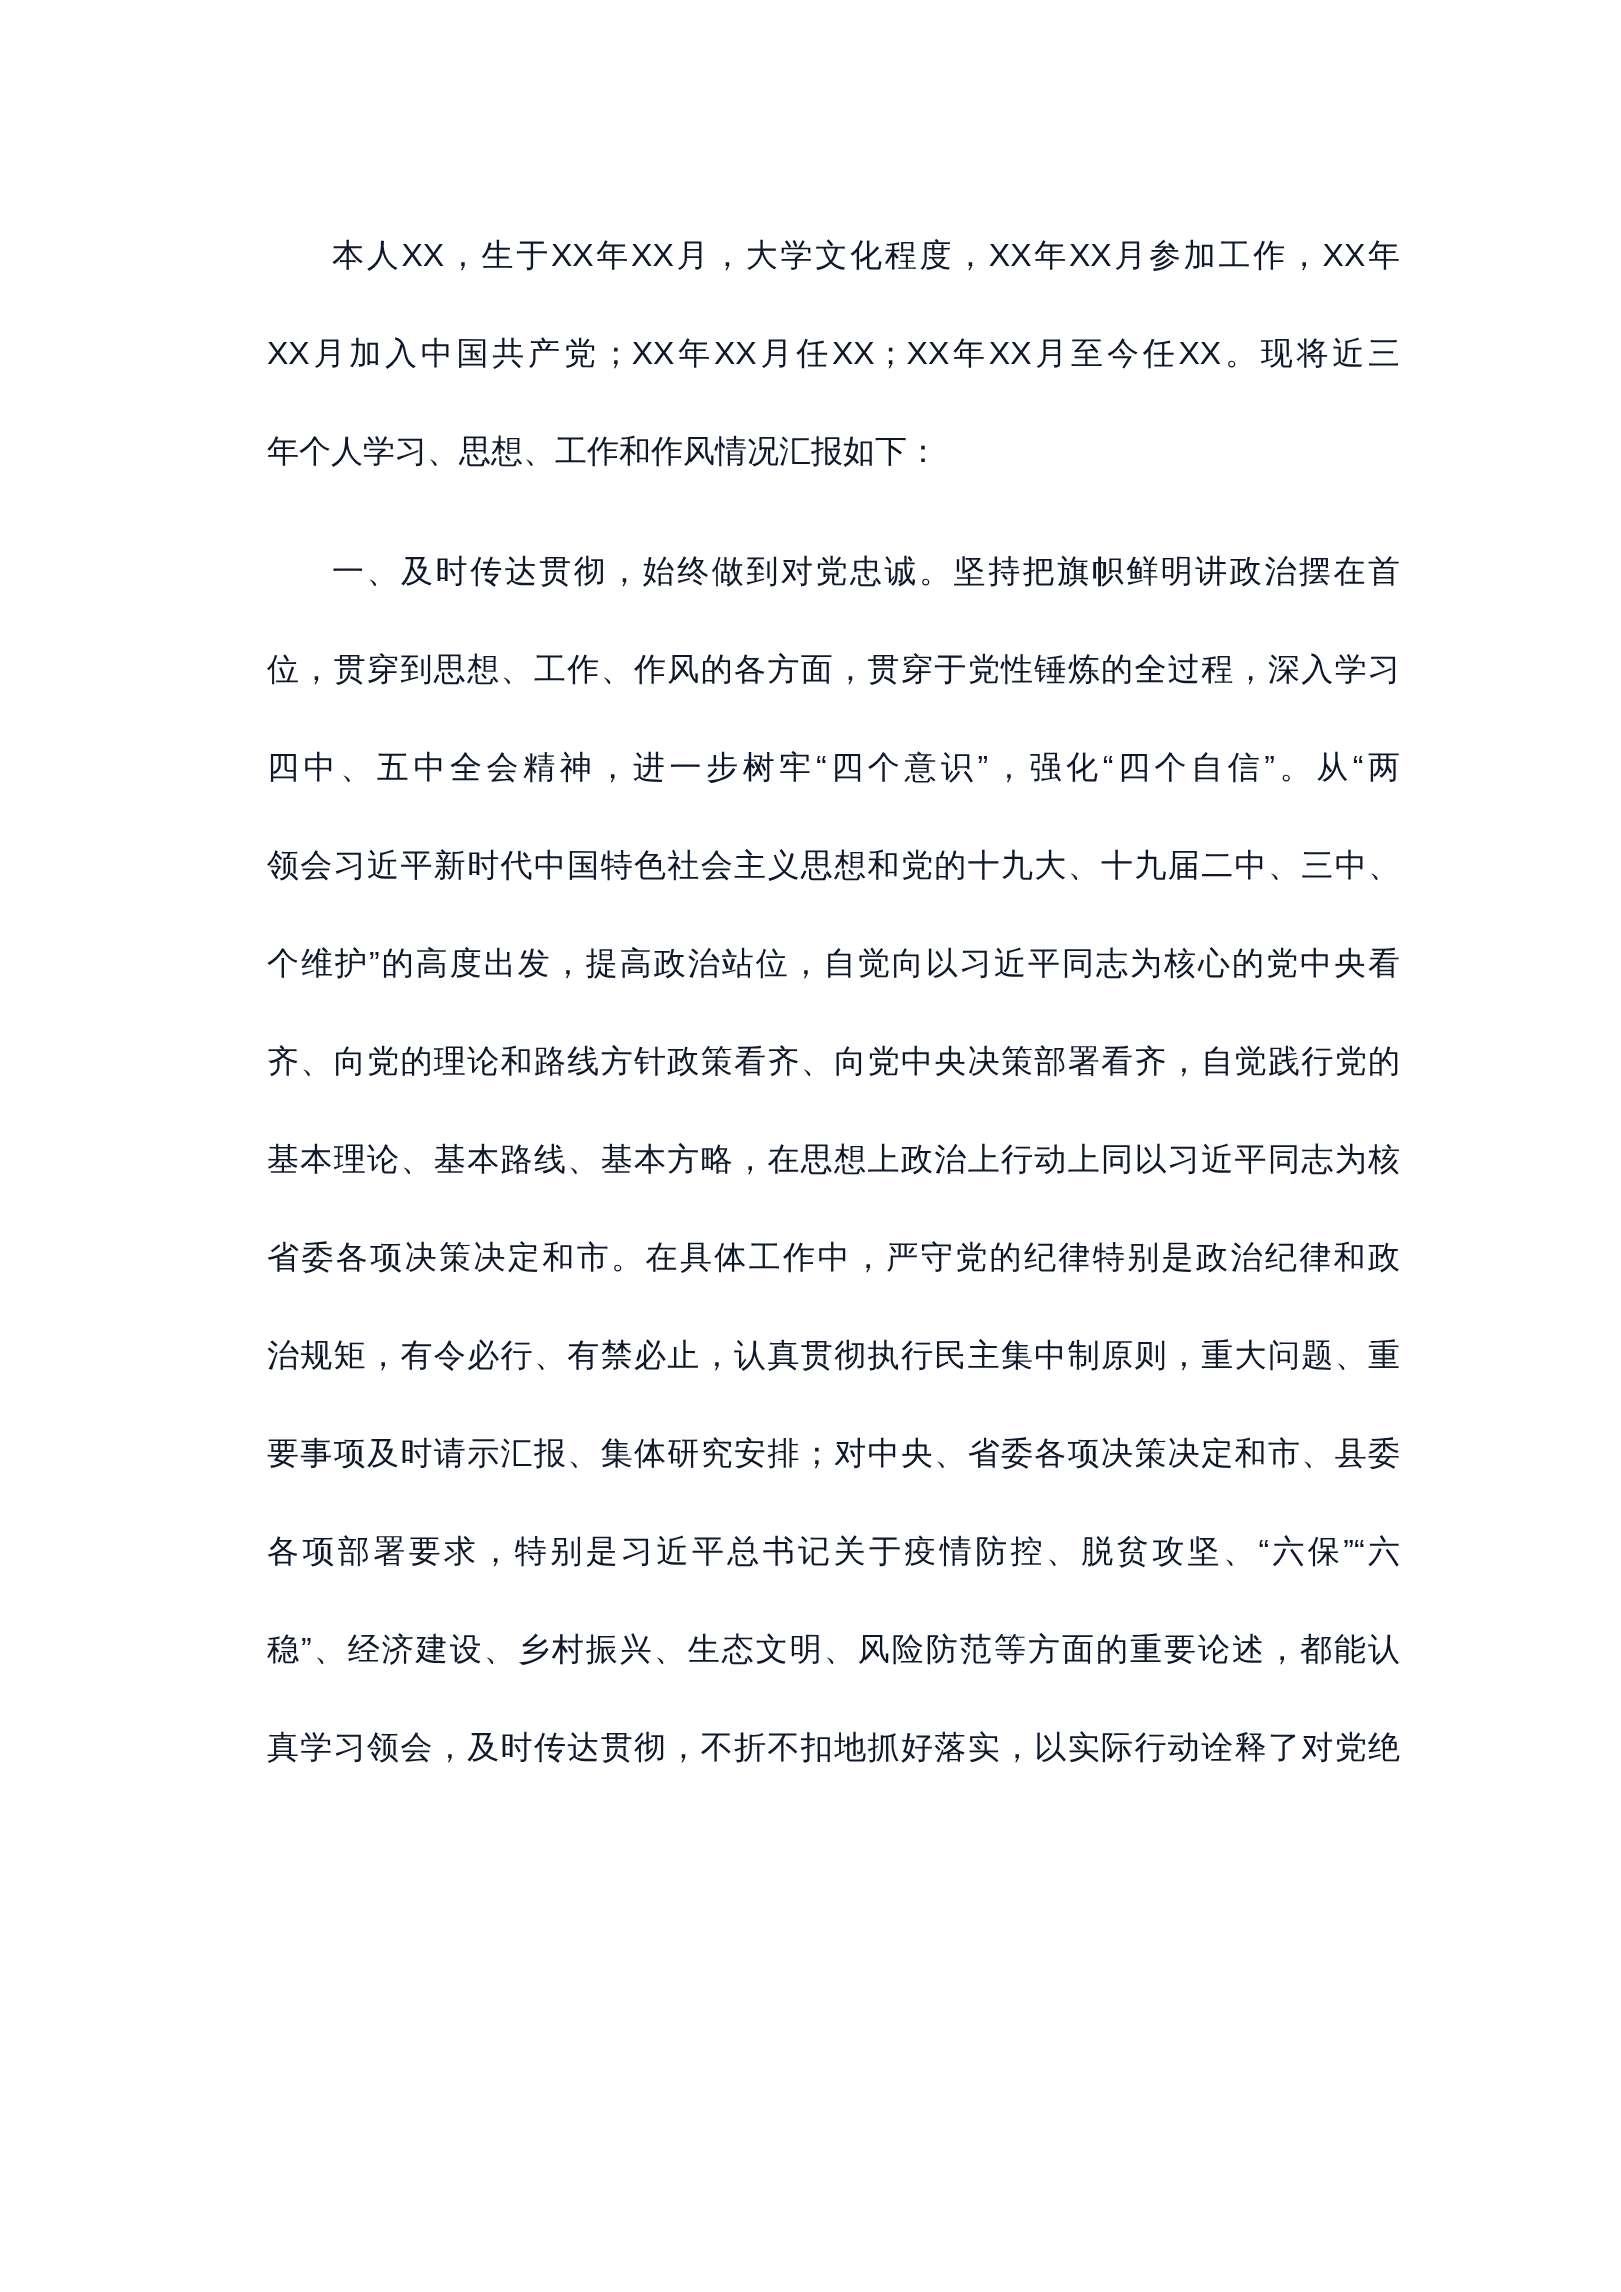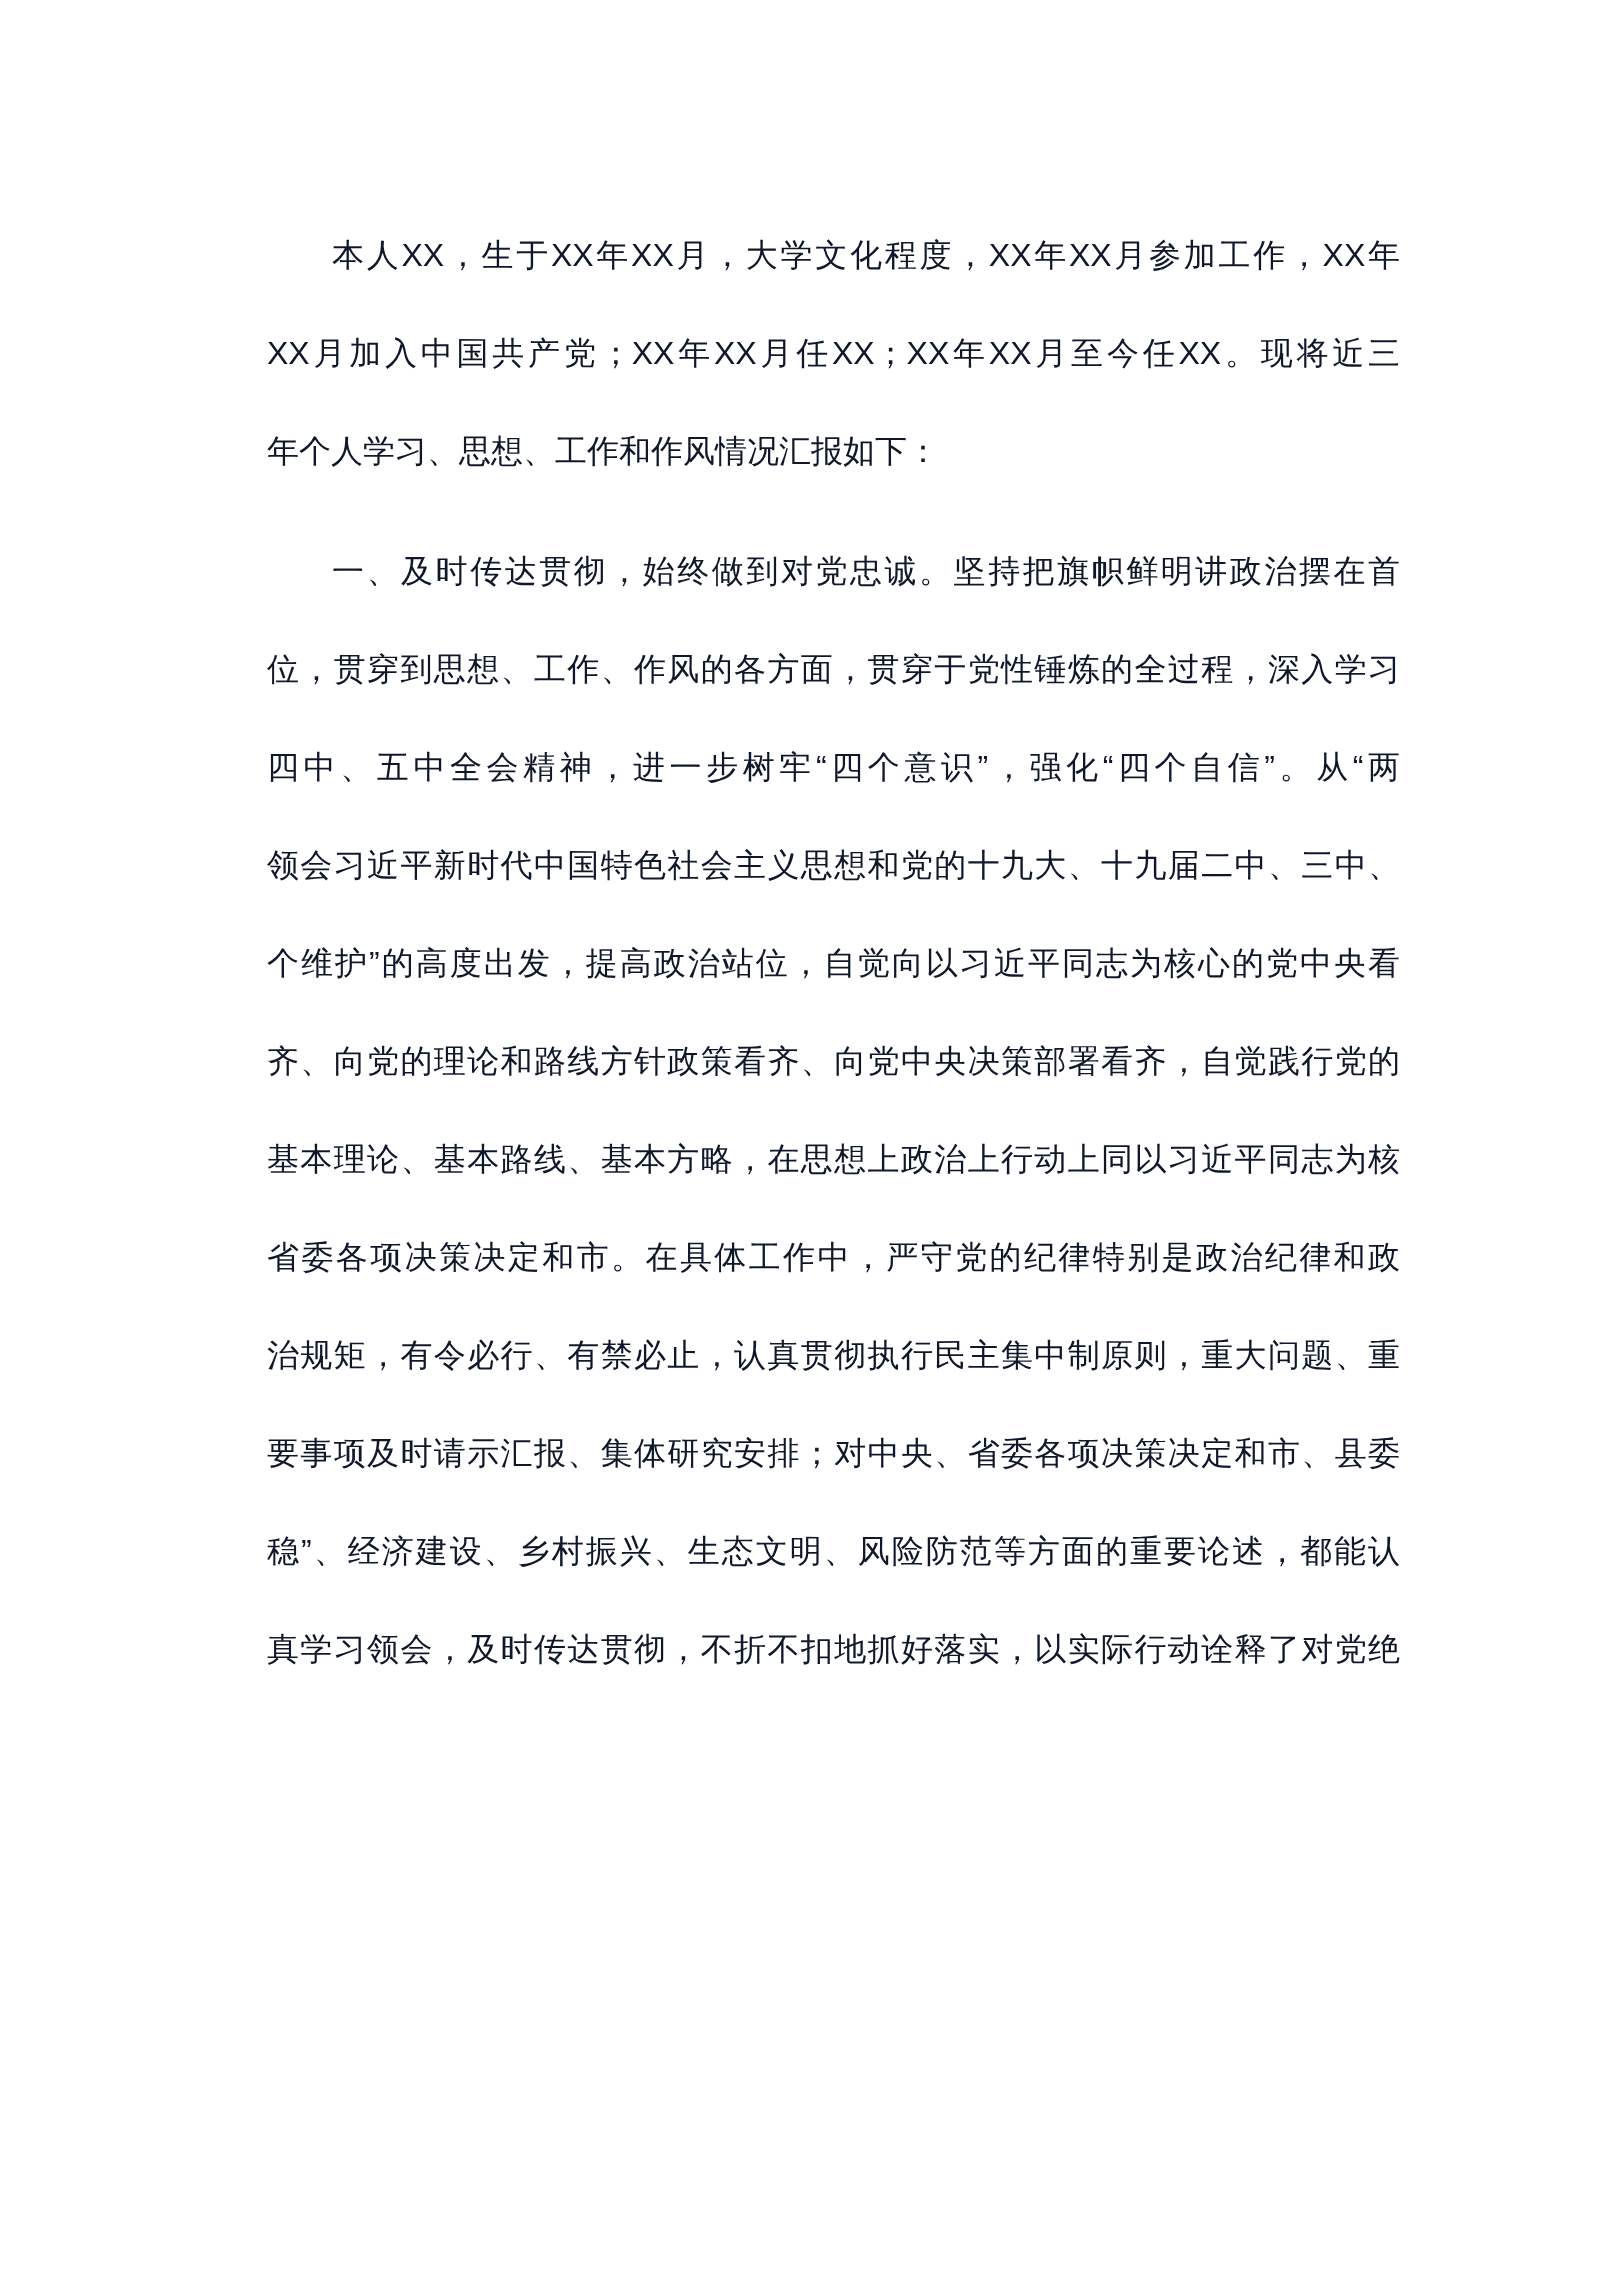--- a/index.html
+++ b/index.html
@@ -60,18 +60,19 @@
         <div class="line first">一、及时传达贯彻，始终做到对党忠诚。坚持把旗帜鲜明讲政治摆在首</div>
         <div class="line">位，贯穿到思想、工作、作风的各方面，贯穿于党性锤炼的全过程，深入学习</div>
         <div class="line">四中、五中全会精神，进一步树牢“四个意识”，强化“四个自信”。从“两</div>
         <div class="line">领会习近平新时代中国特色社会主义思想和党的十九大、十九届二中、三中、</div>
         <div class="line">个维护”的高度出发，提高政治站位，自觉向以习近平同志为核心的党中央看</div>
         <div class="line">齐、向党的理论和路线方针政策看齐、向党中央决策部署看齐，自觉践行党的</div>
         <div class="line">基本理论、基本路线、基本方略，在思想上政治上行动上同以习近平同志为核</div>
         <div class="line">省委各项决策决定和市。在具体工作中，严守党的纪律特别是政治纪律和政</div>
         <div class="line">治规矩，有令必行、有禁必止，认真贯彻执行民主集中制原则，重大问题、重</div>
         <div class="line">要事项及时请示汇报、集体研究安排；对中央、省委各项决策决定和市、县委</div>
+        <div class="line">各项部署要求，特别是习近平总书记关于疫情防控、脱贫攻坚、“六保”“六</div>
         <div class="line">稳”、经济建设、乡村振兴、生态文明、风险防范等方面的重要论述，都能认</div>
         <div class="line">真学习领会，及时传达贯彻，不折不扣地抓好落实，以实际行动诠释了对党绝</div>
       </div>
     </div>
 </div>
 
 
 </body></html>

